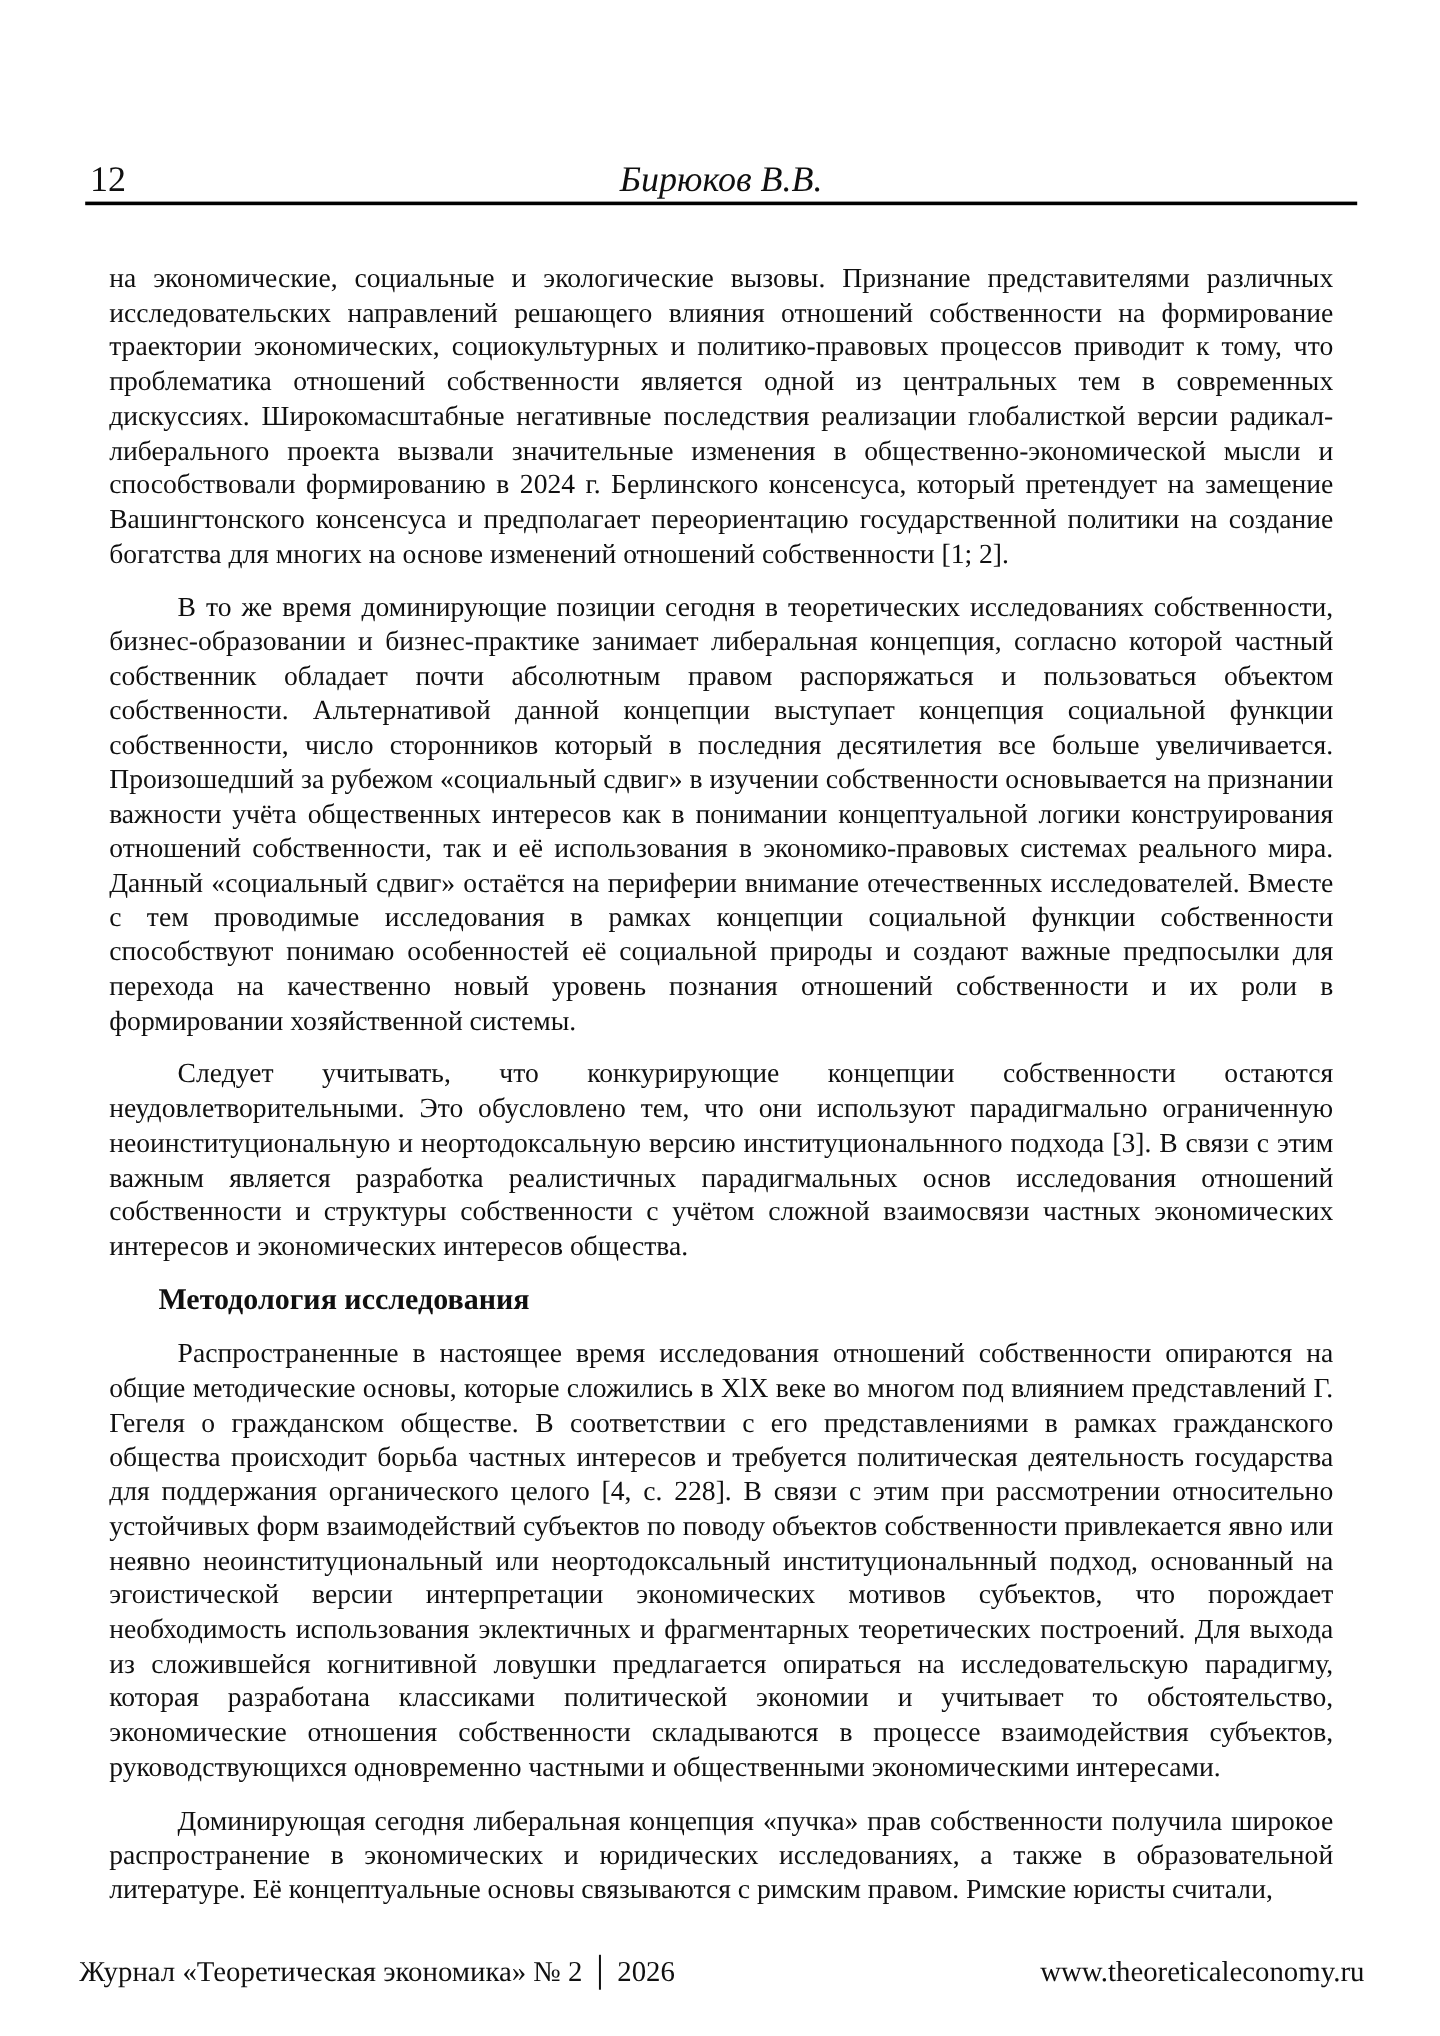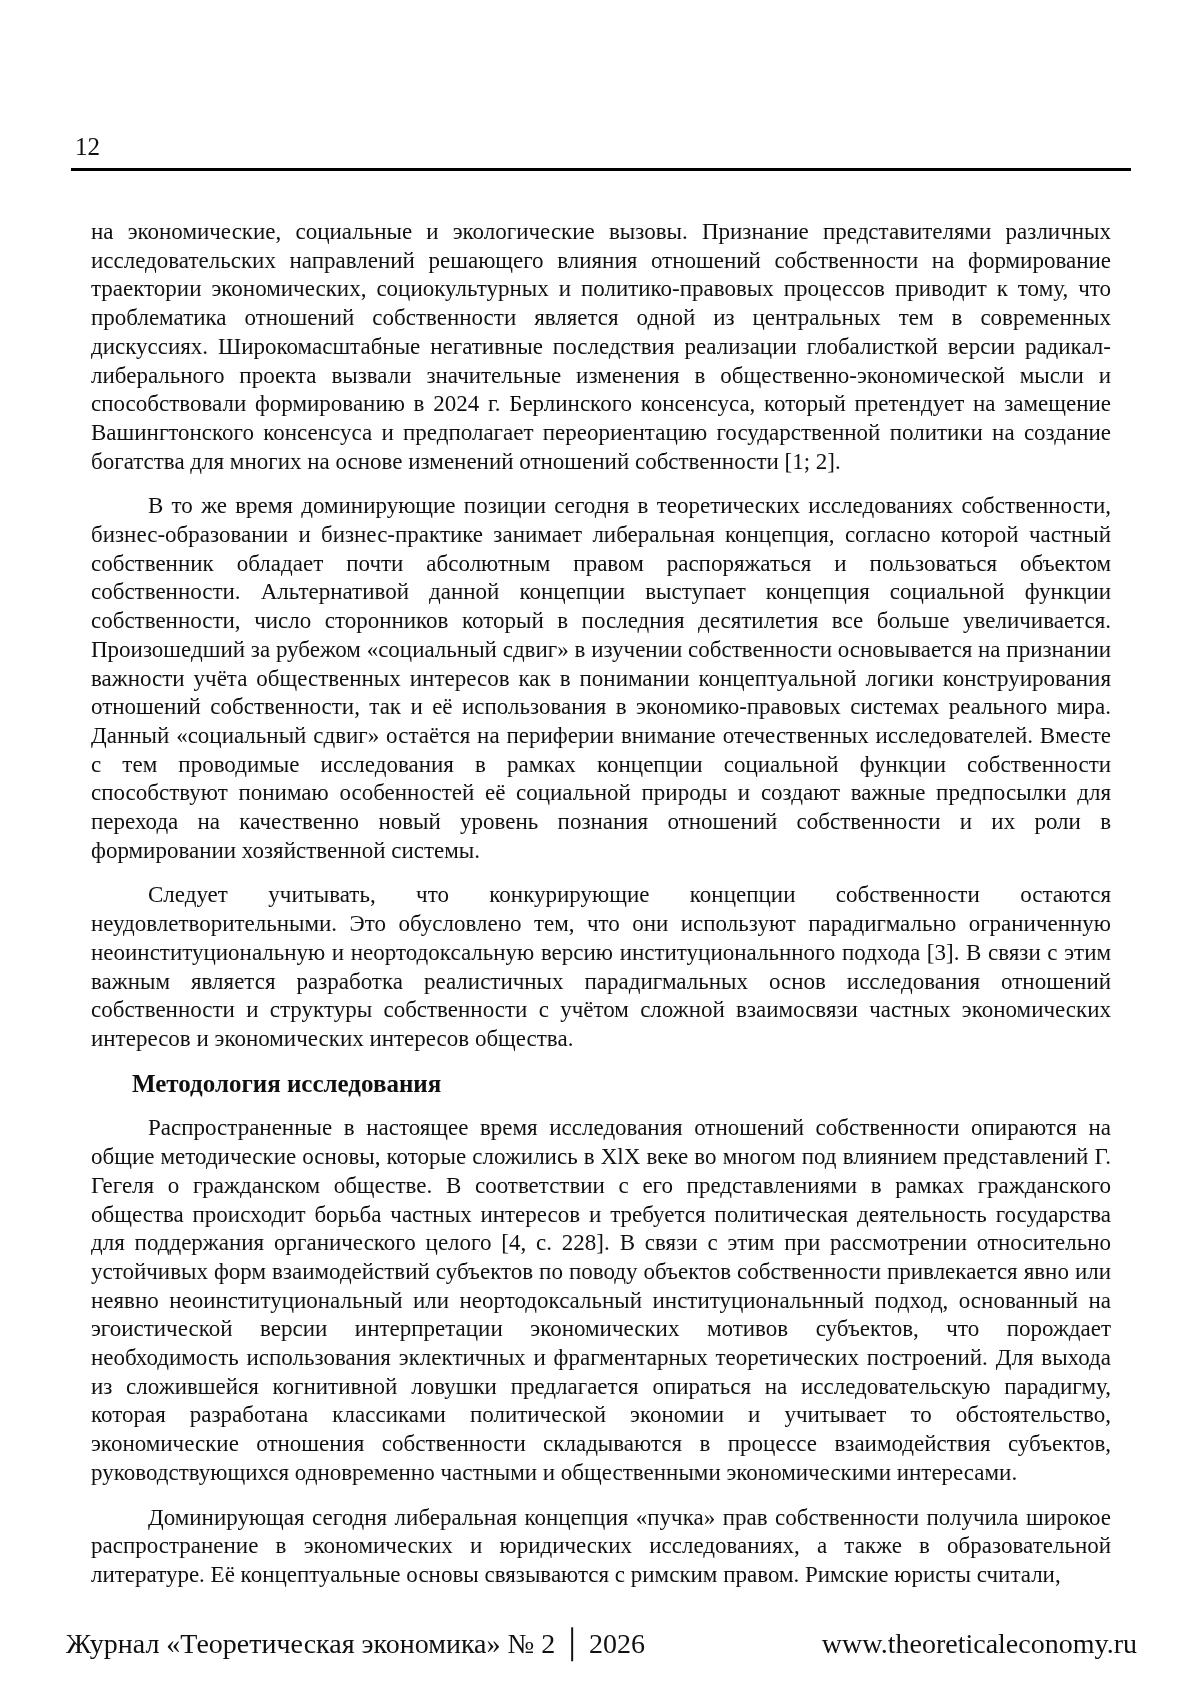--- a/index.html
+++ b/index.html
@@ -12,21 +12,21 @@
     font-family: "Liberation Serif", serif;
     color: #101010;
     overflow: hidden;
   }
   .page-header {
     position: absolute;
     top: 133px;
     left: 75px;
     width: 1052px;
     height: 32px;
-    font-size: 25px;
+    font-size: 30px;
   }
   .page-num {
     position: absolute;
     left: 0;
     top: 0;
   }
   .running-head {
     position: absolute;
     left: 0;
     right: 0;
@@ -63,31 +63,32 @@
     margin: 13px 0 12px 0;
     text-indent: 57px;
   }
   .page-footer {
     position: absolute;
     top: 1629px;
     left: 66px;
     width: 1071px;
     display: flex;
     justify-content: space-between;
-    font-size: 28px;
+    font-size: 24px;
     line-height: 30px;
   }
 </style>
 </head>
 <body>
 
 <div class="page">
 
   <div class="page-header">
     <span class="page-num">12</span>
+    <span class="running-head">Бирюков В.В.</span>
   </div>
 
   <div class="header-rule"></div>
 
   <div class="article">
     <p class="para no-indent">на экономические, социальные и экологические вызовы. Признание представителями различных исследовательских направлений решающего влияния отношений собственности на формирование траектории экономических, социокультурных и политико-правовых процессов приводит к тому, что проблематика отношений собственности является одной из центральных тем в современных дискуссиях. Широкомасштабные негативные последствия реализации глобалисткой версии радикал-либерального проекта вызвали значительные изменения в общественно-экономической мысли и способствовали формированию в 2024 г. Берлинского консенсуса, который претендует на замещение Вашингтонского консенсуса и предполагает переориентацию государственной политики на создание богатства для многих на основе изменений отношений собственности [1; 2].</p>
     <p class="para">В то же время доминирующие позиции сегодня в теоретических исследованиях собственности, бизнес-образовании и бизнес-практике занимает либеральная концепция, согласно которой частный собственник обладает почти абсолютным правом распоряжаться и пользоваться объектом собственности. Альтернативой данной концепции выступает концепция социальной функции собственности, число сторонников который в последния десятилетия все больше увеличивается. Произошедший за рубежом «социальный сдвиг» в изучении собственности основывается на признании важности учёта общественных интересов как в понимании концептуальной логики конструирования отношений собственности, так и её использования в экономико-правовых системах реального мира. Данный «социальный сдвиг» остаётся на периферии внимание отечественных исследователей. Вместе с тем проводимые исследования в рамках концепции социальной функции собственности способствуют понимаю особенностей её социальной природы и создают важные предпосылки для перехода на качественно новый уровень познания отношений собственности и их роли в формировании хозяйственной системы.</p>
     <p class="para">Следует учитывать, что конкурирующие концепции собственности остаются неудовлетворительными. Это обусловлено тем, что они используют парадигмально ограниченную неоинституциональную и неортодоксальную версию институциональнного подхода [3]. В связи с этим важным является разработка реалистичных парадигмальных основ исследования отношений собственности и структуры собственности с учётом сложной взаимосвязи частных экономических интересов и экономических интересов общества.</p>
     <h2 class="section-heading">Методология исследования</h2>
     <p class="para">Распространенные в настоящее время исследования отношений собственности опираются на общие методические основы, которые сложились в XlX веке во многом под влиянием представлений Г. Гегеля о гражданском обществе. В соответствии с его представлениями в рамках гражданского общества происходит борьба частных интересов и требуется политическая деятельность государства для поддержания органического целого [4, с. 228]. В связи с этим при рассмотрении относительно устойчивых форм взаимодействий субъектов по поводу объектов собственности привлекается явно или неявно неоинституциональный или неортодоксальный институциональнный подход, основанный на эгоистической версии интерпретации экономических мотивов субъектов, что порождает необходимость использования эклектичных и фрагментарных теоретических построений. Для выхода из сложившейся когнитивной ловушки предлагается опираться на исследовательскую парадигму, которая разработана классиками политической экономии и учитывает то обстоятельство, экономические отношения собственности складываются в процессе взаимодействия субъектов, руководствующихся одновременно частными и общественными экономическими интересами.</p>

